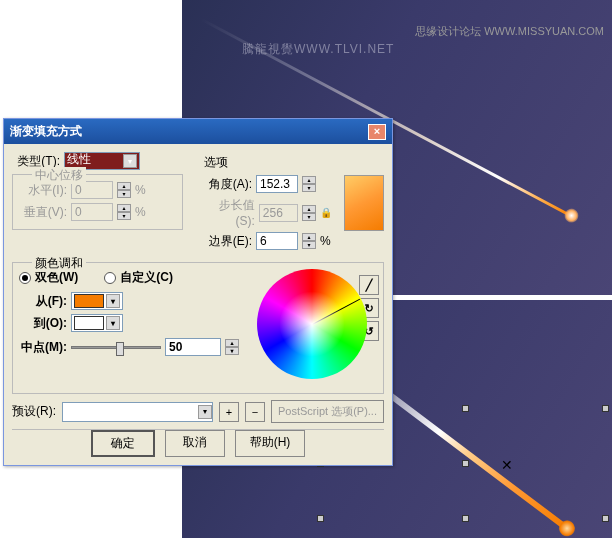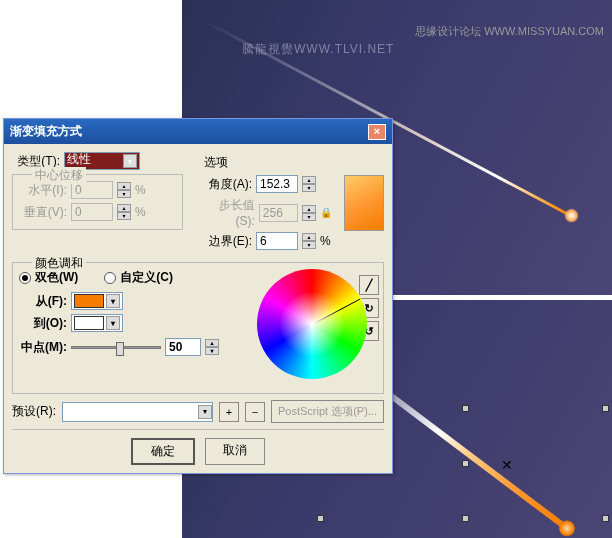--- a/index.html
+++ b/index.html
@@ -61,21 +61,21 @@
 .radio.checked::after { content: ""; position: absolute; inset: 2px; border-radius: 50%; background: #000; }
 
 .slider-track { width: 90px; height: 3px; background: #999; border: 1px solid #777; position: relative; display: inline-block; }
 .slider-thumb { position: absolute; top: -5px; left: 44px; width: 8px; height: 14px; background: #ddd; border: 1px solid #666; }
 
 .btn { background: #ece9d8; border: 1px solid #888; padding: 3px 14px; min-width: 60px; text-align: center; }
 .btn.thick { border: 2px solid #555; padding: 3px 18px; }
 .btn.disabled { color: #999; }
 .icon-btn { width: 20px; height: 20px; background: #ece9d8; border: 1px solid #888; display: inline-flex; align-items: center; justify-content: center; font-size: 11px; }
 
-.btn-row { display: flex; justify-content: center; gap: 10px; border-top: 1px solid #bbb; padding-top: 8px; margin-top: 4px; }
+.btn-row { display: flex; justify-content: center; gap: 10px; border-top: 1px solid #bbb; margin-top: 4px; }
 .preset-row { display: flex; align-items: center; gap: 6px; margin: 6px 0; }
 .preset-combo { flex: 1; background: #fff; border: 1px solid #7f9db9; height: 20px; display: flex; align-items: center; }
 </style>
 </head>
 <body>
 
 <div class="watermark-top">思缘设计论坛  WWW.MISSYUAN.COM</div>
 
 <div class="bg-area">
   <div class="canvas-top">
@@ -199,21 +199,21 @@
             <span class="combo">
               <span class="color-chip swatch-to"></span>
               <span class="combo-arrow">▾</span>
             </span>
           </div>
           <div class="row" style="margin-top:6px">
             <span class="lbl">中点(M):</span>
             <span class="slider-track">
                 <span class="slider-thumb"></span>
               </span>
-            <span class="spinner-input" style="width:36px">50</span>
+            <span class="spinner-input" style="width:56px">50</span>
             <span class="spinner-btns">
                 <span class="spin">▴</span>
                 <span class="spin">▾</span>
               </span>
           </div>
         </div>
         <div class="color-wheel-wrap">
           <div style="display:flex;flex-direction:column;gap:3px;position:absolute;right:-2px;top:6px">
             <span class="icon-btn">╱</span>
             <span class="icon-btn">↻</span>
@@ -232,16 +232,17 @@
           <span class="combo-arrow" style="margin-left:auto">▾</span>
         </span>
       <span class="icon-btn">+</span>
       <span class="icon-btn">−</span>
       <span class="btn disabled" style="font-size:11px;min-width:auto;padding:3px 6px">PostScript 选项(P)...</span>
     </div>
 
     <div class="btn-row">
       <span class="btn thick">确定</span>
       <span class="btn">取消</span>
+      <span class="btn">帮助(H)</span>
     </div>
 
   </div>
 </div>
 
 </body></html>

